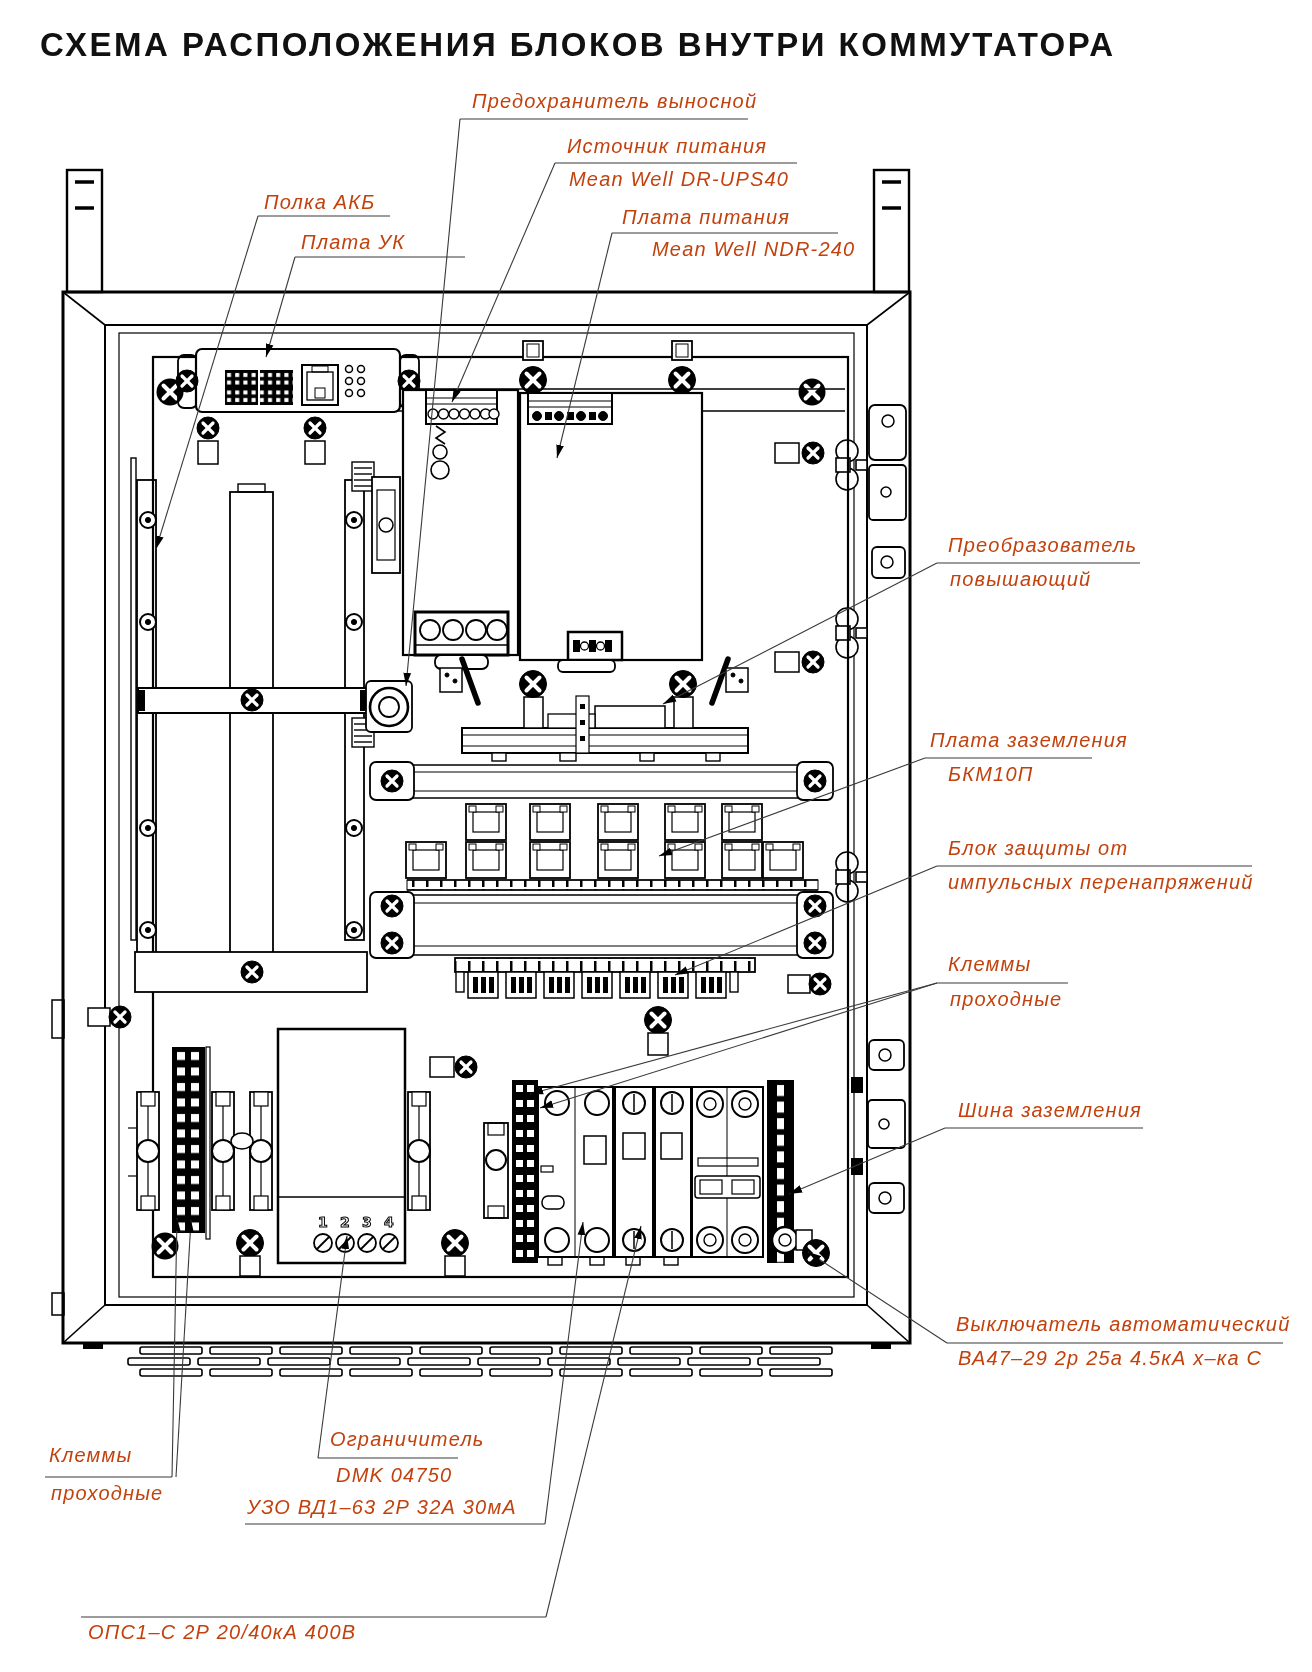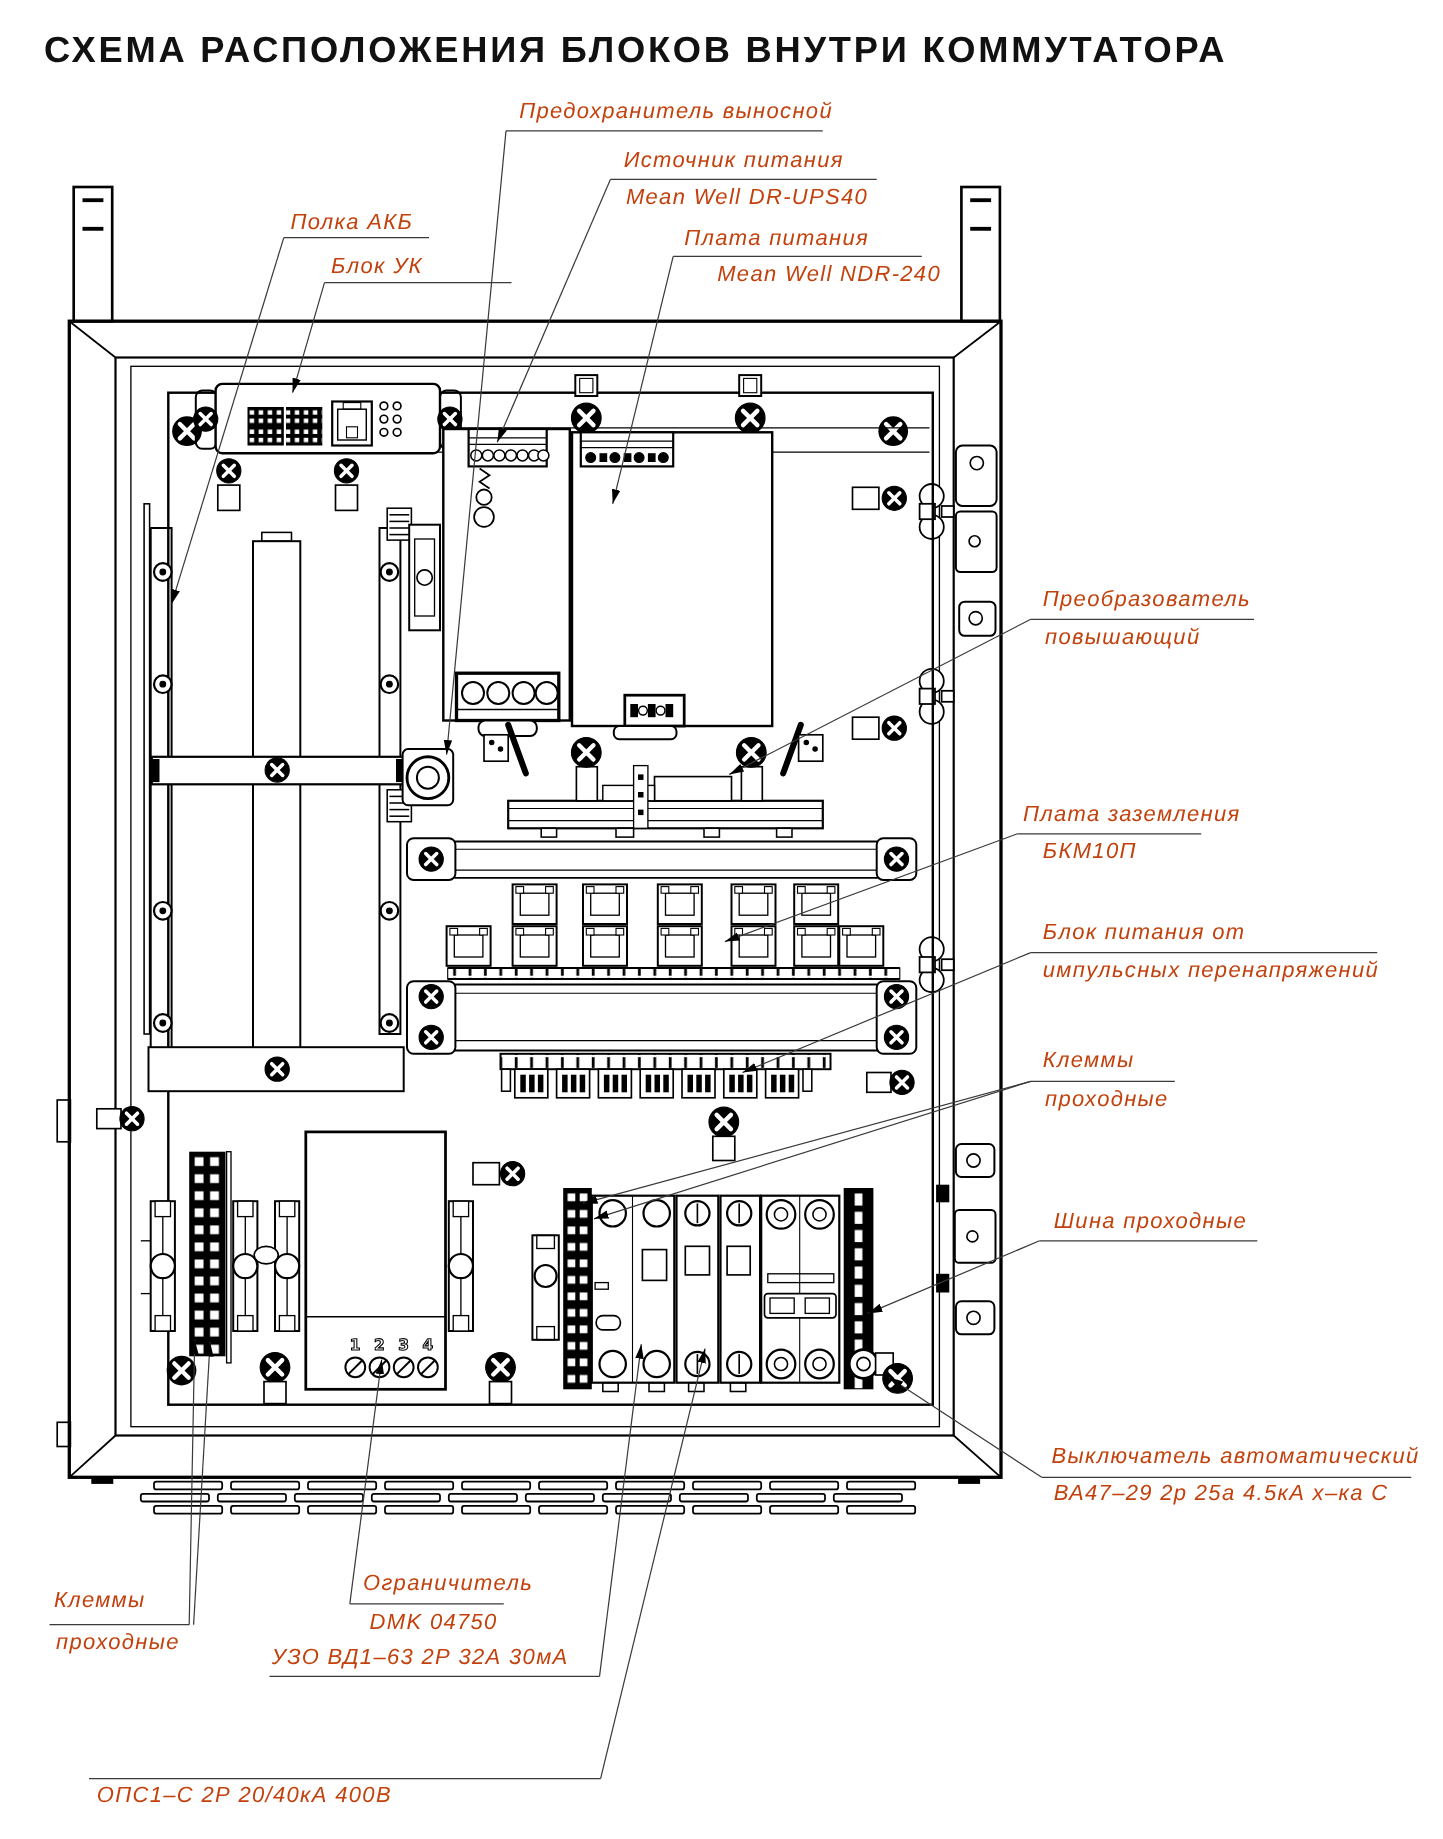--- a/index.html
+++ b/index.html
@@ -556,38 +556,38 @@
 </svg>
 
 <div class="title">СХЕМА РАСПОЛОЖЕНИЯ БЛОКОВ ВНУТРИ КОММУТАТОРА</div>
 
 <div class="lbl" style="left:472px;top:90px">Предохранитель выносной</div>
 
 <div class="lbl" style="left:567px;top:135px">Источник питания</div>
 <div class="lbl" style="left:569px;top:168px">Mean Well DR-UPS40</div>
 
 <div class="lbl" style="left:264px;top:191px">Полка АКБ</div>
-<div class="lbl" style="left:301px;top:231px">Блок УК</div>
+<div class="lbl" style="left:301px;top:231px">Плата УК</div>
 
 <div class="lbl" style="left:622px;top:206px">Плата питания</div>
 <div class="lbl" style="left:652px;top:238px">Mean Well NDR-240</div>
 
 <div class="lbl" style="left:948px;top:534px">Преобразователь</div>
 <div class="lbl" style="left:950px;top:568px">повышающий</div>
 
 <div class="lbl" style="left:930px;top:729px">Плата заземления</div>
 <div class="lbl" style="left:948px;top:763px">БКМ10П</div>
 
-<div class="lbl" style="left:948px;top:837px">Блок питания от</div>
+<div class="lbl" style="left:948px;top:837px">Блок защиты от</div>
 <div class="lbl" style="left:948px;top:871px">импульсных перенапряжений</div>
 
 <div class="lbl" style="left:948px;top:953px">Клеммы</div>
 <div class="lbl" style="left:950px;top:988px">проходные</div>
 
-<div class="lbl" style="left:958px;top:1099px">Шина проходные</div>
+<div class="lbl" style="left:958px;top:1099px">Шина заземления</div>
 
 <div class="lbl" style="left:956px;top:1313px">Выключатель автоматический</div>
 <div class="lbl" style="left:958px;top:1347px">ВА47–29 2р 25а 4.5кА х–ка С</div>
 
 <div class="lbl" style="left:49px;top:1444px">Клеммы</div>
 <div class="lbl" style="left:51px;top:1482px">проходные</div>
 
 <div class="lbl" style="left:330px;top:1428px">Ограничитель</div>
 <div class="lbl" style="left:336px;top:1464px">DMK 04750</div>
 <div class="lbl" style="left:247px;top:1496px">УЗО ВД1–63 2Р 32А 30мА</div>

